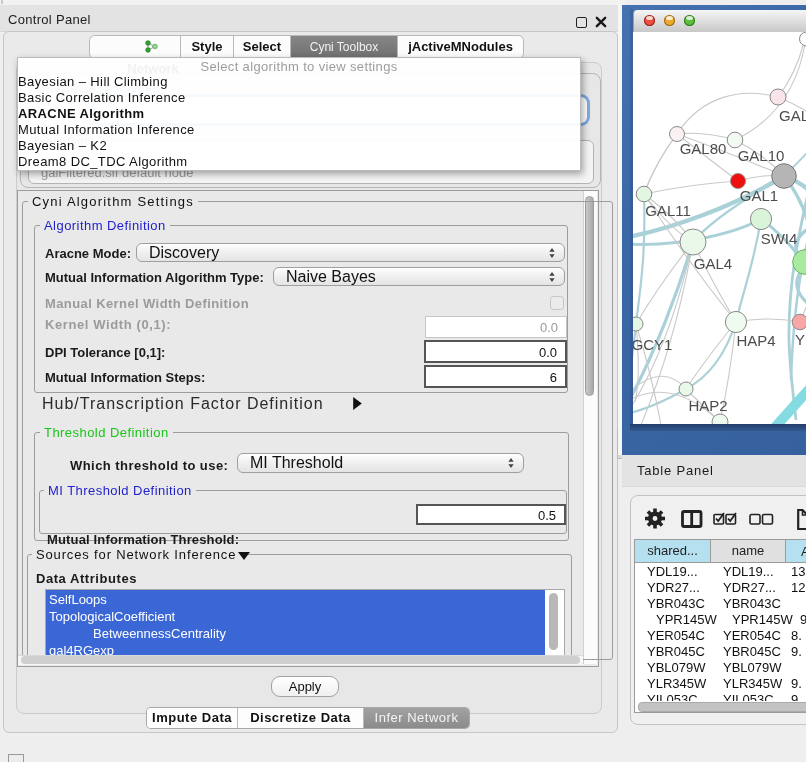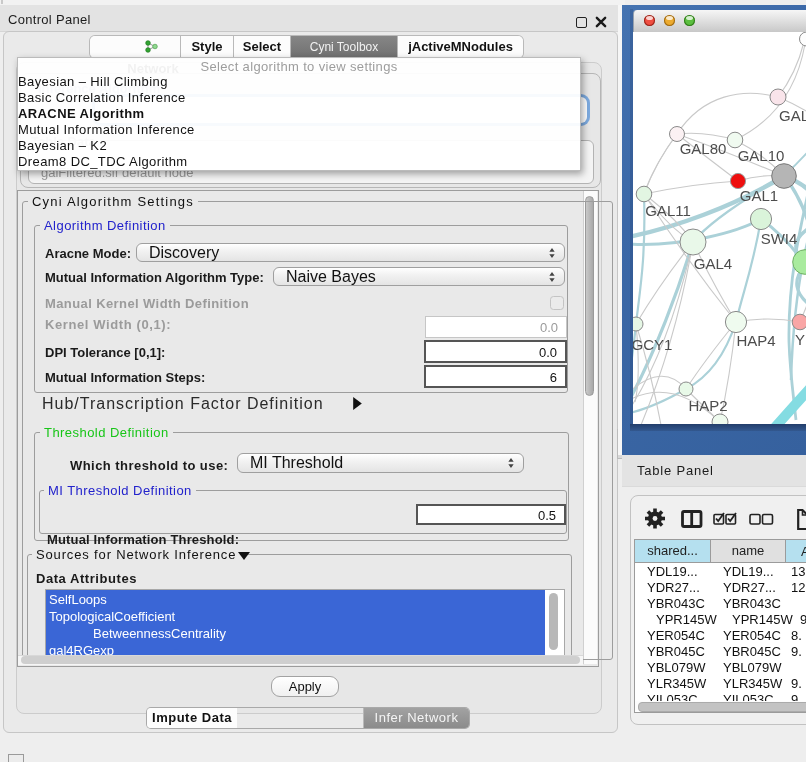--- a/index.html
+++ b/index.html
@@ -137,20 +137,21 @@
   <span class="abs" style="left:3px;top:53px;font-size:13px;color:#fff;">gal4RGexp</span>
   <div class="abs" style="left:503px;top:3px;width:9px;height:57px;background:#b8b8b8;border-radius:5px;"></div>
 </div>
 
 <div class="abs" style="left:271px;top:676px;width:66px;height:19px;background:linear-gradient(#ffffff,#f0f0f0);border:1px solid #a2a2a2;border-radius:9px;text-align:center;">
   <span style="font-size:13px;color:#111;line-height:19px;">Apply</span>
 </div>
 
 <div id="btabs" class="abs" style="left: 147px; top: 708px; height: 20px; width: 322px; box-shadow: rgb(169, 169, 169) 0px 0px 0px 1px; border-radius: 4px;">
     <div style="position:absolute;left:0px;top:0;width:90px;height:20px;background:#fdfdfd;color:#111;font-weight:bold;border-radius:4px 0 0 4px;box-sizing:border-box;text-align:center;font-size:13px;letter-spacing:0.5px;line-height:20px;">Impute Data</div>
+    <div style="position:absolute;left:90px;top:0;width:126px;height:20px;background:#fdfdfd;color:#111;font-weight:bold;border-left:1px solid #b9b9b9;box-sizing:border-box;text-align:center;font-size:13px;letter-spacing:0.5px;line-height:20px;">Discretize Data</div>
     <div style="position:absolute;left:216px;top:0;width:106px;height:20px;background:linear-gradient(#a2a2a2,#8b8b8b);color:#f5f5f5;font-weight:normal;border-radius:0 4px 4px 0;border-left:1px solid #b9b9b9;box-sizing:border-box;text-align:center;font-size:13px;letter-spacing:0.5px;line-height:20px;">Infer Network</div>
   </div>
 
 <div class="abs" style="left:17px;top:57px;width:562px;height:112px;background:rgba(255,255,255,0.94);border:1px solid #bbbbbb;box-shadow:2px 3px 7px rgba(0,0,0,0.35);">
   <div style="text-align:center;font-size:13px;color:#9d9d9d;margin-top:1px;letter-spacing:0.35px;">Select algorithm to view settings</div>
   <div style="font-size:13px;color:#111;line-height:16px;margin-left:0px;letter-spacing:0.4px;">
     Bayesian – Hill Climbing<br>
     Basic Correlation Inference<br>
     <b>ARACNE Algorithm</b><br>
     Mutual Information Inference<br>

